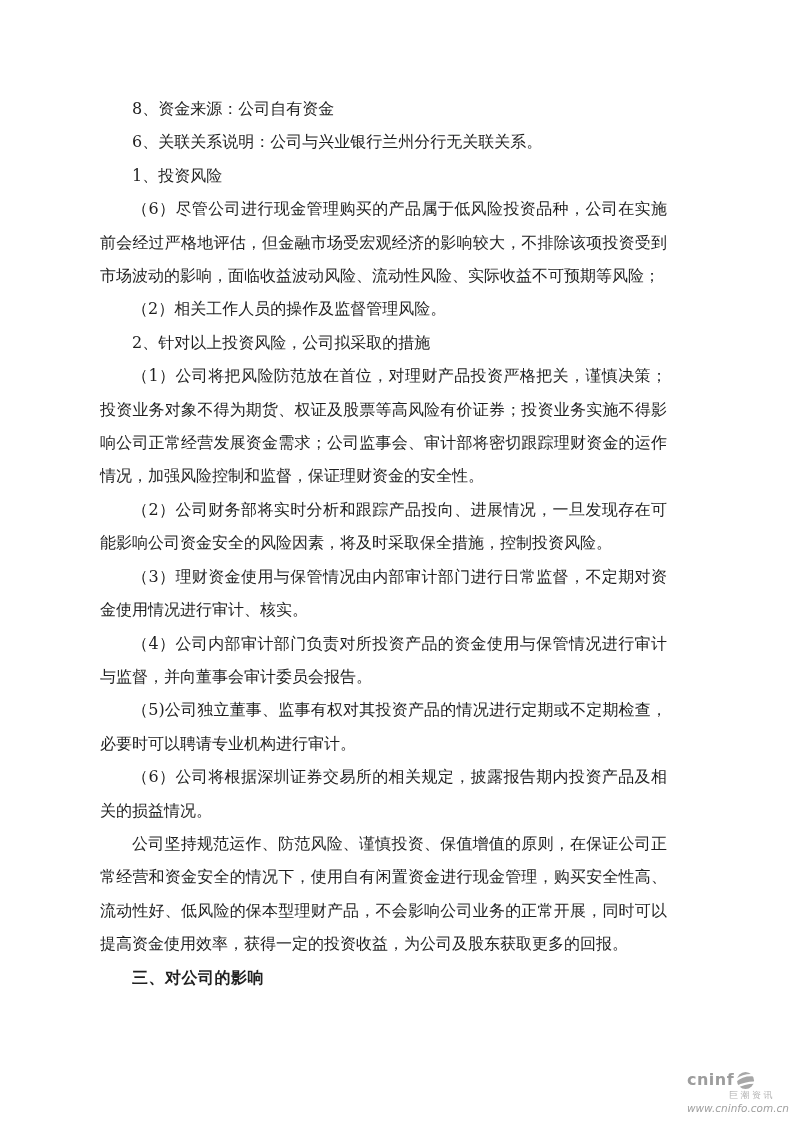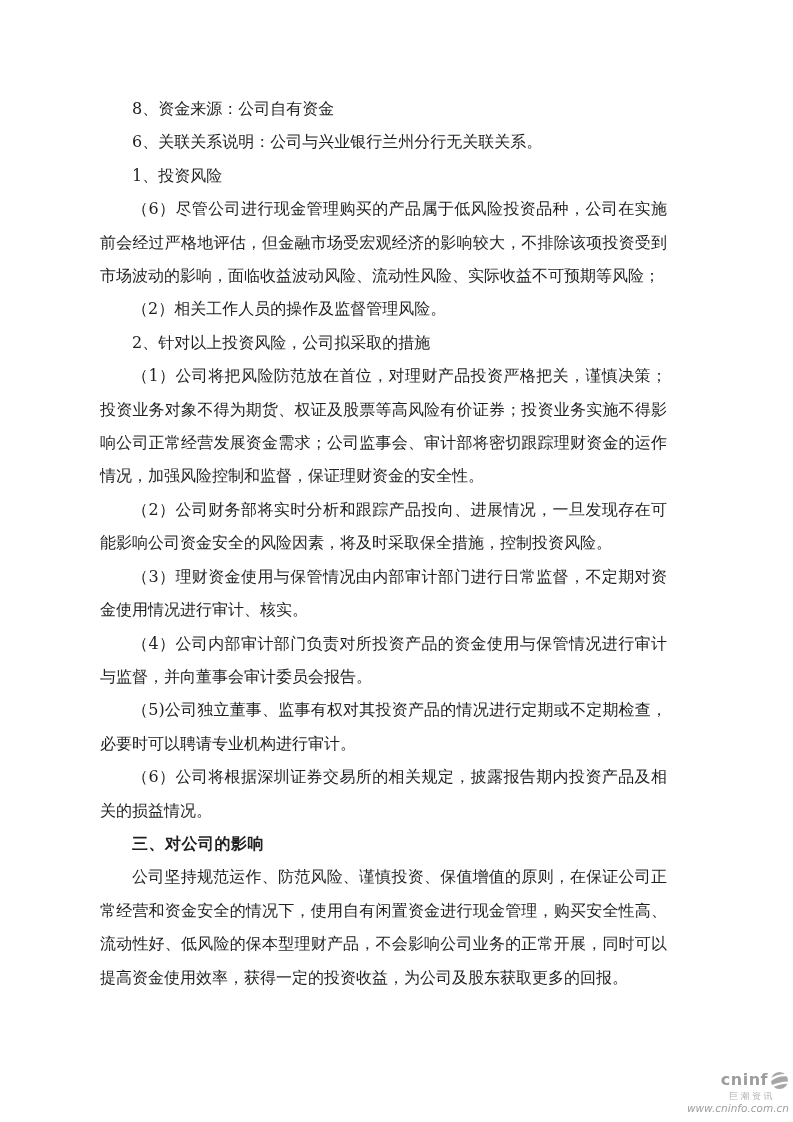--- a/index.html
+++ b/index.html
@@ -41,38 +41,38 @@
     position: absolute;
     right: 4px;
     bottom: 8px;
     text-align: right;
     line-height: 1.15;
     user-select: none;
   }
   .wm-logo-row {
     display: flex;
     align-items: center;
-    justify-content: flex-end;
+    justify-content: flex-start;
     gap: 1px;
   }
   .wm-logo-text {
     font-family: "DejaVu Sans", "Liberation Sans", sans-serif;
     font-weight: 700;
     font-size: 16px;
     letter-spacing: 0.5px;
     color: #9d9d9d;
   }
   .wm-swirl {
     display: inline-block;
     width: 19px;
     height: 19px;
     margin-left: 1px;
   }
   .wm-cn {
-    font-family: Liberation Sans, sans-serif;
+    font-family: Liberation Mono, monospace;
     font-size: 9px;
     letter-spacing: 2.5px;
     color: #b2b2b2;
     margin-top: 1px;
     margin-right: 14px;
   }
   .wm-url {
     font-family: "DejaVu Sans", "Liberation Sans", sans-serif;
     font-size: 10.5px;
     color: #a0a0a0;
@@ -92,22 +92,22 @@
       <p class="para">1、投资风险</p>
       <p class="para">（6）尽管公司进行现金管理购买的产品属于低风险投资品种，公司在实施前会经过严格地评估，但金融市场受宏观经济的影响较大，不排除该项投资受到市场波动的影响，面临收益波动风险、流动性风险、实际收益不可预期等风险；</p>
       <p class="para">（2）相关工作人员的操作及监督管理风险。</p>
       <p class="para">2、针对以上投资风险，公司拟采取的措施</p>
       <p class="para">（1）公司将把风险防范放在首位，对理财产品投资严格把关，谨慎决策；投资业务对象不得为期货、权证及股票等高风险有价证券；投资业务实施不得影响公司正常经营发展资金需求；公司监事会、审计部将密切跟踪理财资金的运作情况，加强风险控制和监督，保证理财资金的安全性。</p>
       <p class="para">（2）公司财务部将实时分析和跟踪产品投向、进展情况，一旦发现存在可能影响公司资金安全的风险因素，将及时采取保全措施，控制投资风险。</p>
       <p class="para">（3）理财资金使用与保管情况由内部审计部门进行日常监督，不定期对资金使用情况进行审计、核实。</p>
       <p class="para">（4）公司内部审计部门负责对所投资产品的资金使用与保管情况进行审计与监督，并向董事会审计委员会报告。</p>
       <p class="para">（5)公司独立董事、监事有权对其投资产品的情况进行定期或不定期检查，必要时可以聘请专业机构进行审计。</p>
       <p class="para">（6）公司将根据深圳证券交易所的相关规定，披露报告期内投资产品及相关的损益情况。</p>
+      <p class="para">公司坚持规范运作、防范风险、谨慎投资、保值增值的原则，在保证公司正常经营和资金安全的情况下，使用自有闲置资金进行现金管理，购买安全性高、流动性好、低风险的保本型理财产品，不会影响公司业务的正常开展，同时可以提高资金使用效率，获得一定的投资收益，为公司及股东获取更多的回报。</p>
       <p class="para heading">三、对公司的影响</p>
-      <p class="para">公司坚持规范运作、防范风险、谨慎投资、保值增值的原则，在保证公司正常经营和资金安全的情况下，使用自有闲置资金进行现金管理，购买安全性高、流动性好、低风险的保本型理财产品，不会影响公司业务的正常开展，同时可以提高资金使用效率，获得一定的投资收益，为公司及股东获取更多的回报。</p>
     </div>
 
   <div class="watermark">
     <div class="wm-logo-row">
       <span class="wm-logo-text">cninf</span>
       <svg class="wm-swirl" viewBox="0 0 20 20" xmlns="http://www.w3.org/2000/svg" aria-hidden="true">
         <circle cx="10" cy="10" r="9" fill="#a7a7a7"></circle>
         <path d="M-2 12 Q 7 2 23 5" stroke="#ffffff" stroke-width="2.4" fill="none"></path>
         <path d="M-3 19 Q 10 11 23 12.5" stroke="#ffffff" stroke-width="2.4" fill="none"></path>
       </svg>

